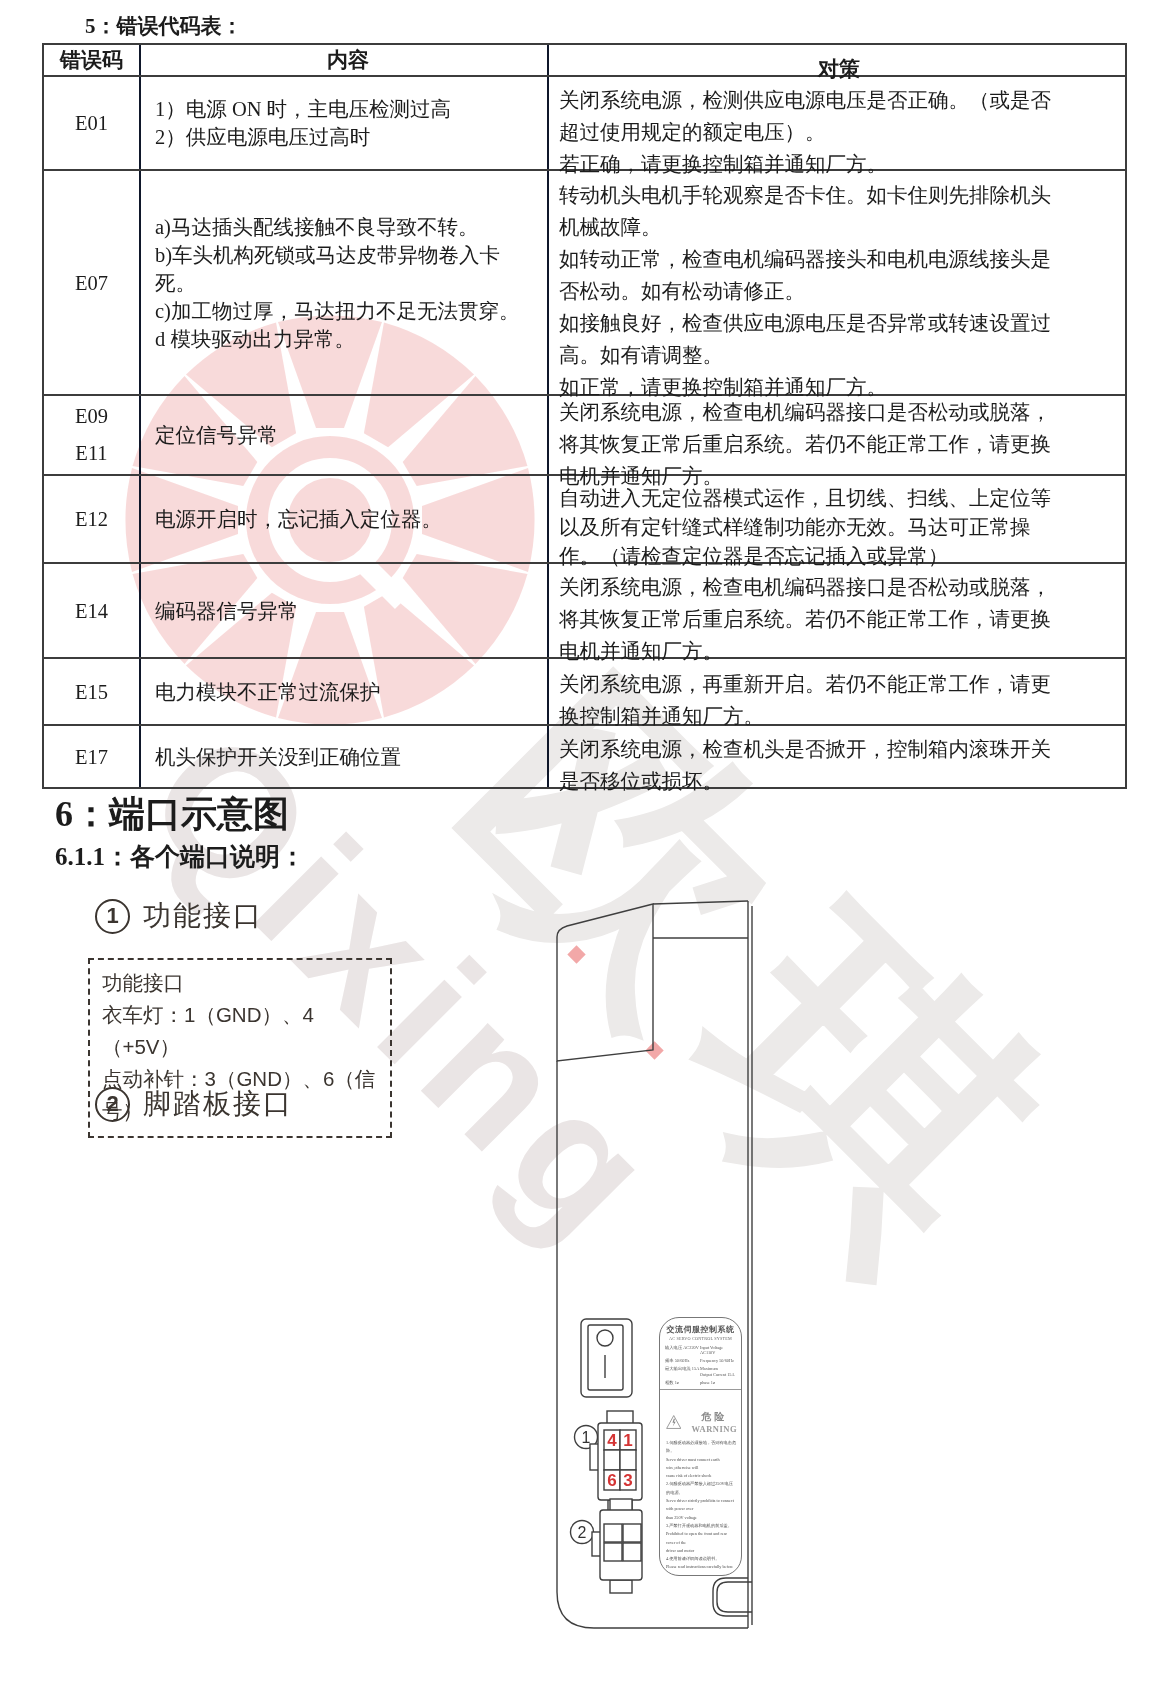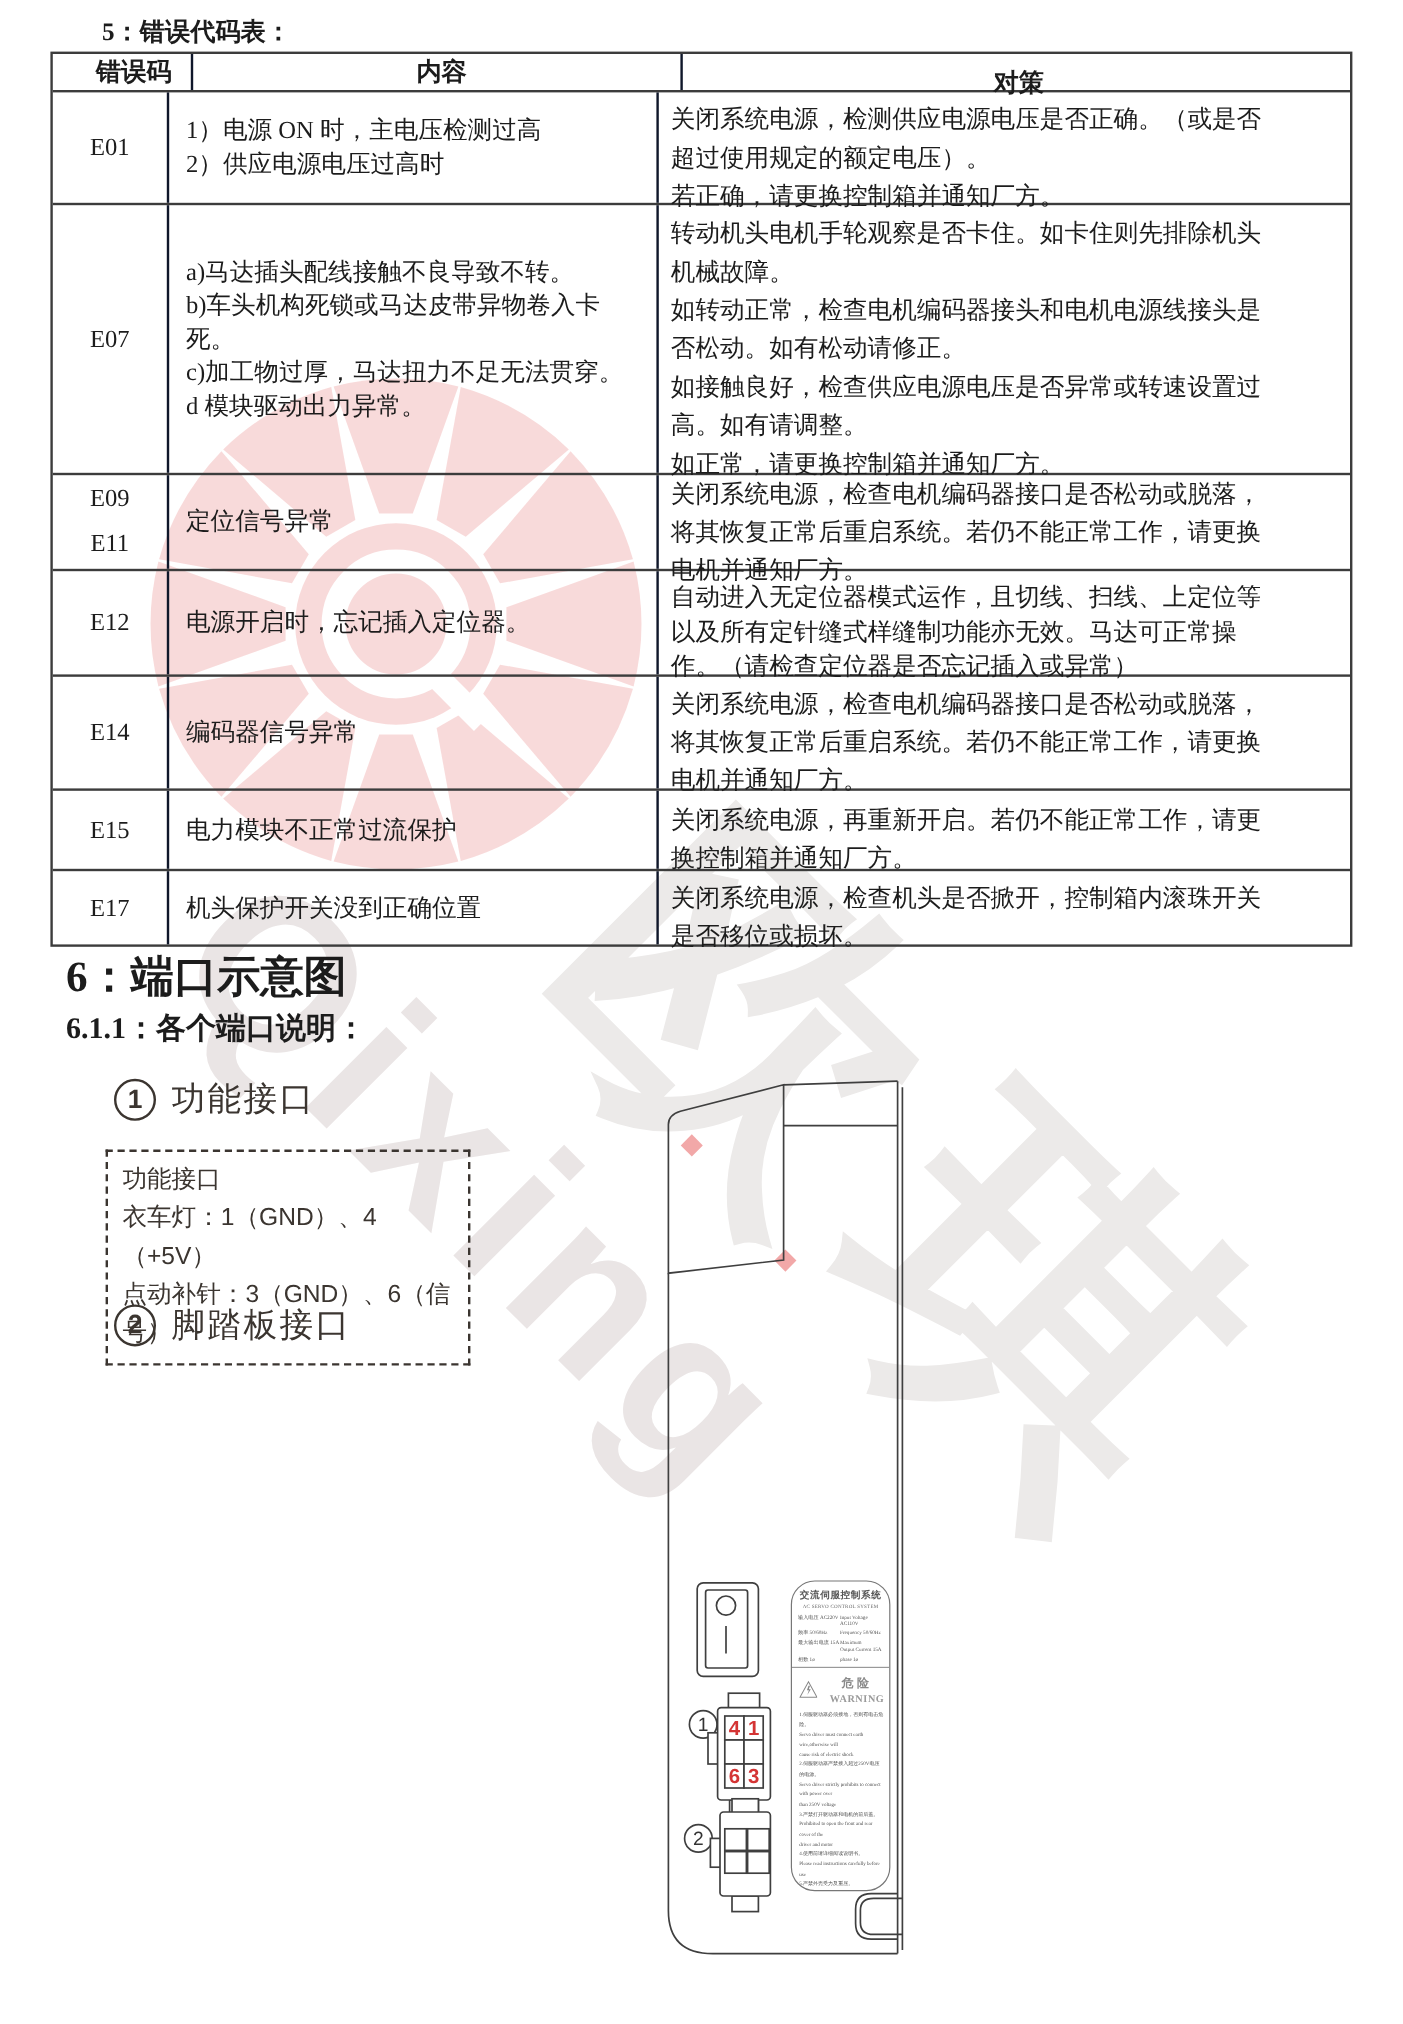--- a/index.html
+++ b/index.html
@@ -29,21 +29,21 @@
   .trow{display:flex;box-sizing:border-box;border-top:2px solid #3c3c3c;}
   .trow:first-child{border-top:none;}
   .tc{box-sizing:border-box;border-left:2px solid #0f172a;display:flex;flex-direction:column;
       justify-content:center;font-size:20.5px;line-height:32px;white-space:pre-line;}
   .tc:first-child{border-left:none;}
   .code{width:95px;text-align:center;align-items:center;}
   .code2{line-height:37px;}
   .content{width:408px;padding:2px 6px 2px 14px;}
   .action{flex:1;padding:19px 6px 2px 10px;}
   .th{font-weight:bold;font-size:21px;text-align:center;align-items:center;justify-content:center;}
-  .hrow{height:30px;margin-left:20px;}
+  .hrow{height:30px;}
   .lh40{line-height:28px;}
   .lh29{line-height:29px;}
 
   
   .note{display:flex;align-items:center;color:#3b3530;z-index:1;}
   .cnum{display:inline-flex;width:31px;height:31px;border:2.5px solid #3b3530;border-radius:50%;
         align-items:center;justify-content:center;font-size:22px;font-weight:bold;flex:0 0 auto;}
   .ntext{margin-left:13px;font-size:28px;letter-spacing:2px;}
   .note1{left:95px;top:897px;}
   .note2{left:95px;top:1085px;}
@@ -63,21 +63,21 @@
   .dlabel{left:659px;top:1317px;width:83px;height:259px;box-sizing:border-box;border:1.2px solid #777;
         border-radius:20px;background:rgba(255,255,255,.92);z-index:2;
         font-family:Liberation Serif, serif;color:#444;overflow:hidden;}
   .lt-cn{margin-top:6px;text-align:center;font-size:8px;font-weight:bold;letter-spacing:.5px;color:#555;}
   .lt-en{text-align:center;font-size:4.2px;letter-spacing:.2px;color:#666;margin-top:1px;}
   .specs{margin:4px 3px 0 5px;}
   .srow{display:flex;margin-bottom:2.5px;}
   .scn{width:35px;font-size:4.3px;line-height:5.4px;color:#555;white-space:pre-line;}
   .sen{flex:1;font-size:4.3px;line-height:5.4px;color:#555;white-space:pre-line;}
   .ldiv{border-top:1px solid #999;margin:4px 0 0 0;}
-  .warnhead{display:flex;align-items:center;margin:6px 4px 0 6px;justify-content:flex-end;}
+  .warnhead{display:flex;align-items:center;margin:20px 4px 0 6px;justify-content:flex-end;}
   .warncol{margin-left:10px;text-align:center;}
   .dz{font-size:10px;font-weight:bold;letter-spacing:3px;color:#8a8a8a;}
   .wn{font-size:8.5px;letter-spacing:.5px;color:#9a9a9a;font-weight:bold;}
   .warntext{margin:5px 4px 0 6px;font-size:4.2px;line-height:8.3px;color:#4a4a4a;white-space:pre-line;}
 </style>
 </head>
 <body>
 
 <div class="page">
 

